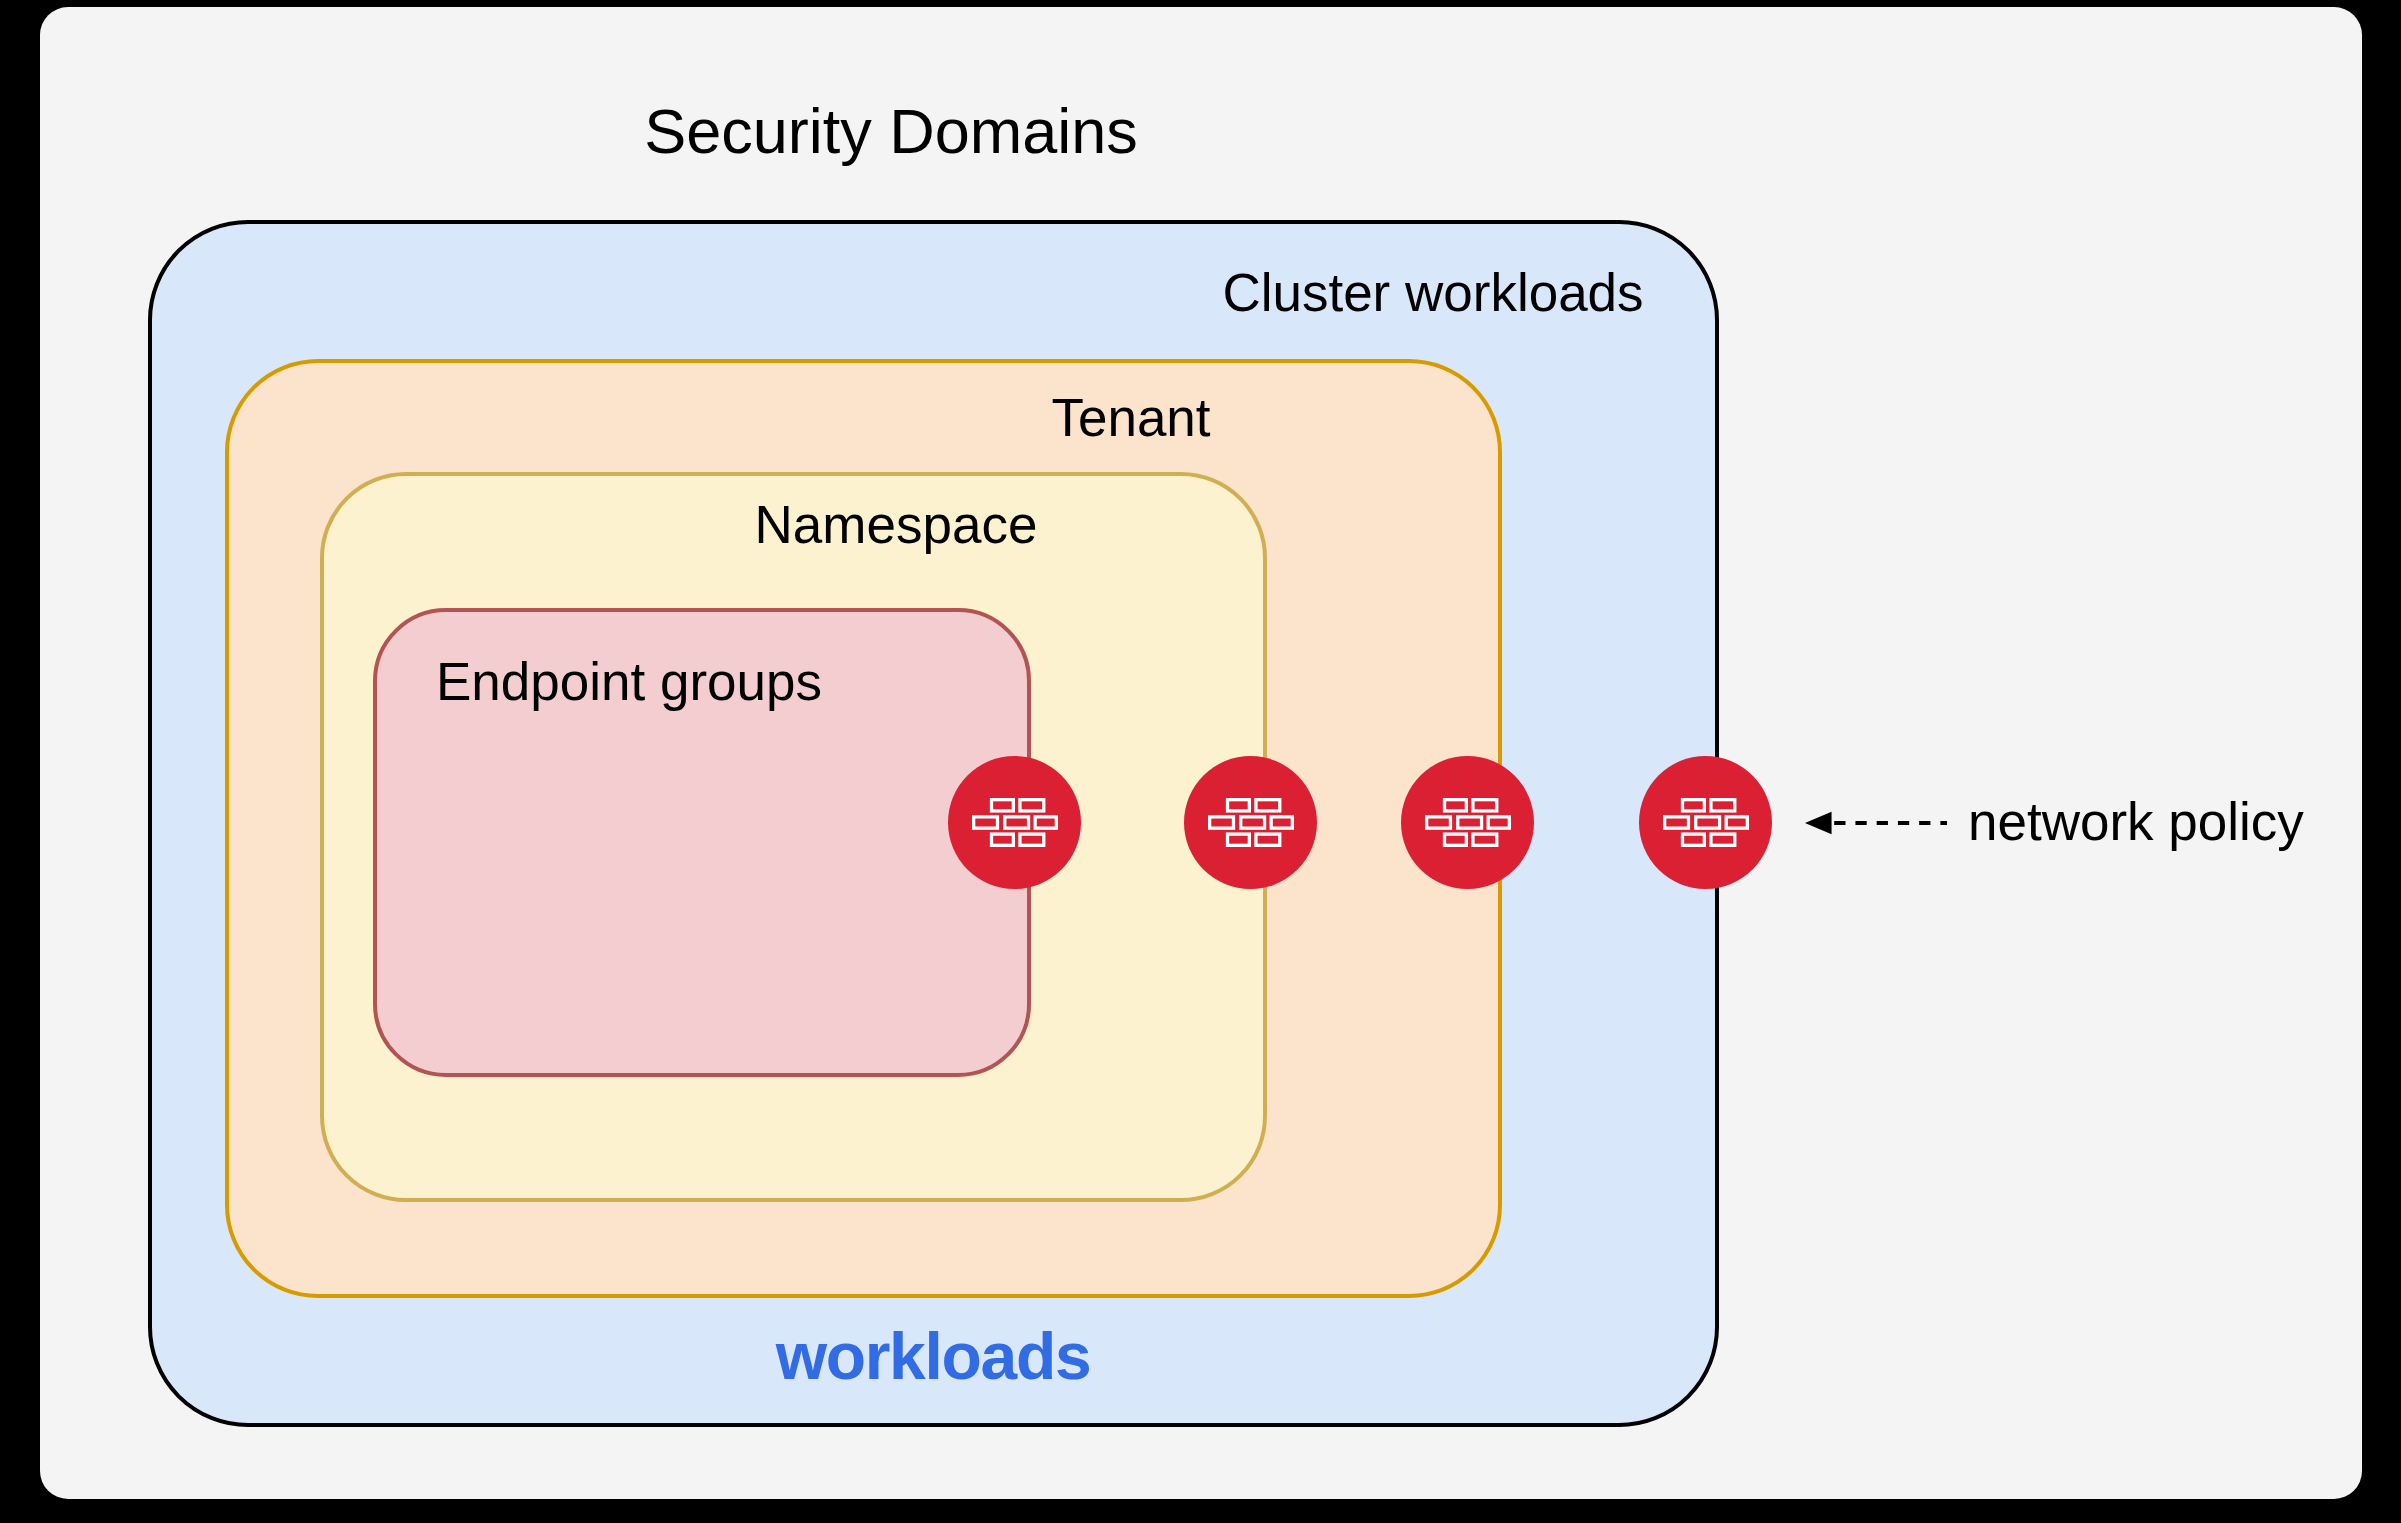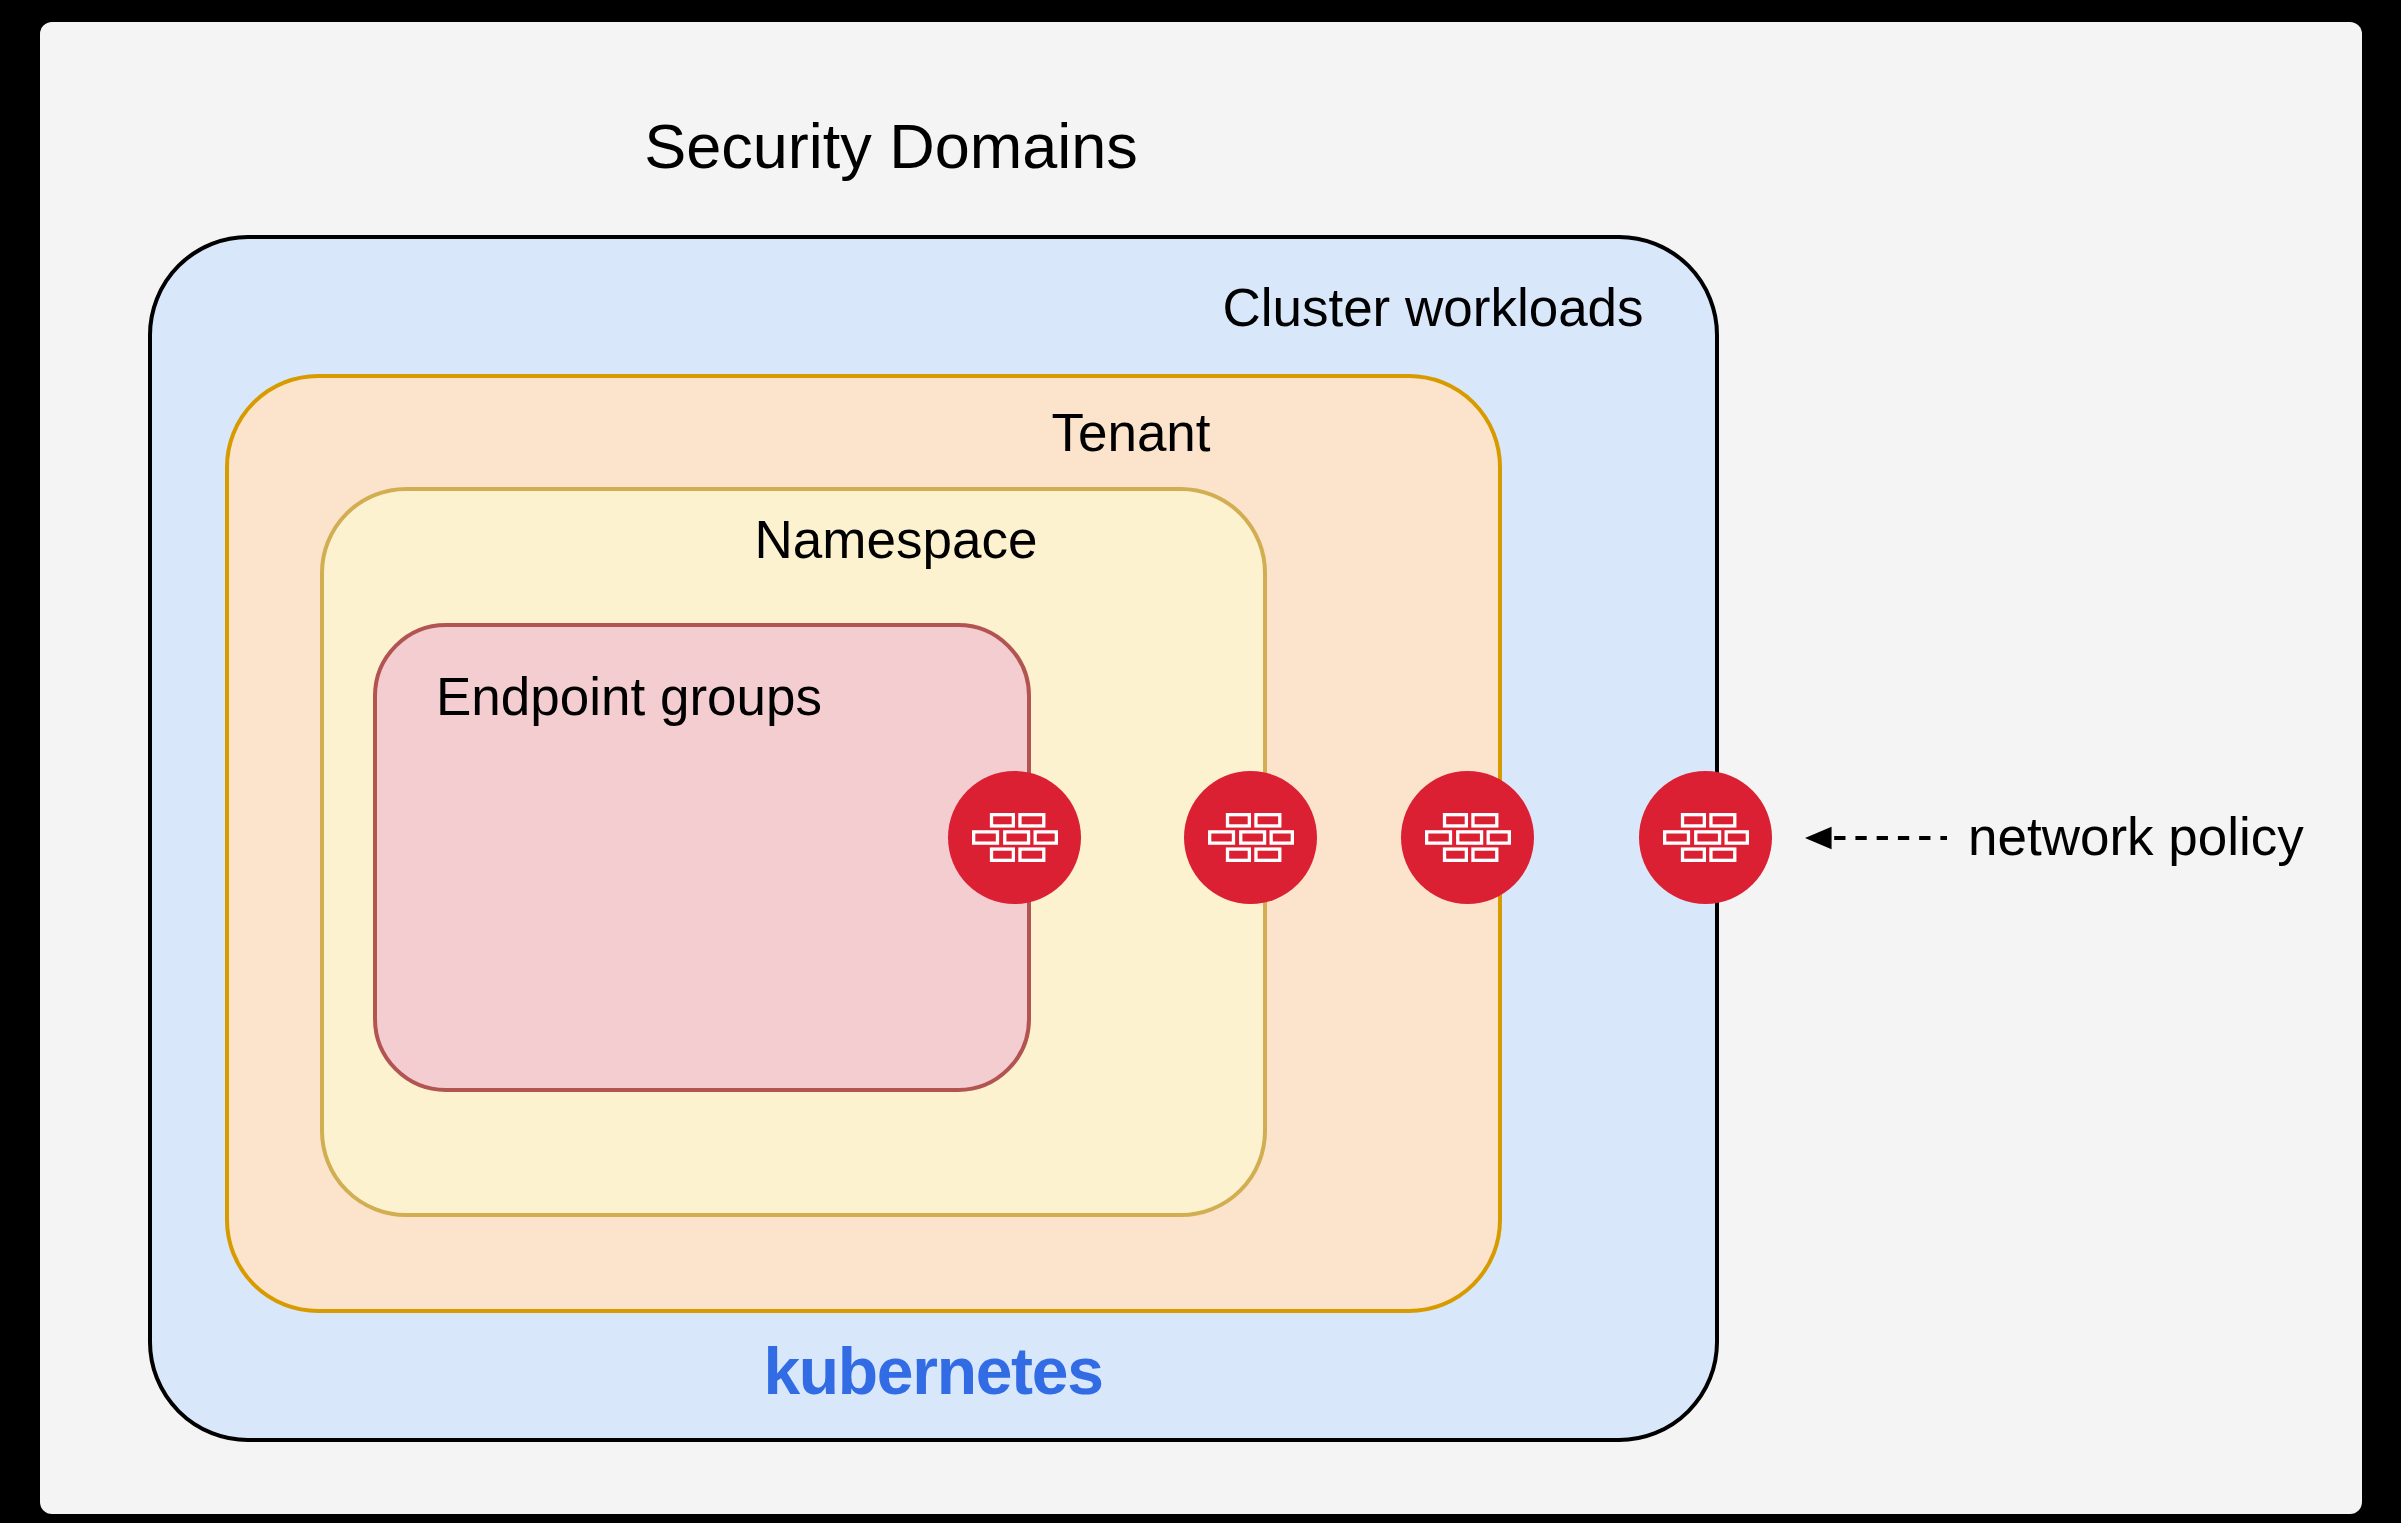--- a/index.html
+++ b/index.html
@@ -1,19 +1,19 @@
 <!DOCTYPE html>
 <html style="--page-bg: #000000; --panel-bg: #f4f4f5; --cluster-fill: #d9e7fb; --cluster-stroke: #000000; --tenant-fill: #fce4cc; --tenant-stroke: #d79b00; --namespace-fill: #fdf2cf; --namespace-stroke: #d2ae53; --endpoint-fill: #f4cdd1; --endpoint-stroke: #b25452; --firewall-red: #da2032; --kubernetes-blue: #326ce5; --text-color: #000000;font-size:10.6px"><head>
 <meta charset="utf-8">
 <style>
   html,body{margin:0;padding:0;background:#000;}
   .canvas{position:relative;width:2401px;height:1524px;background:var(--page-bg,#000);
           font-family:"Liberation Sans",sans-serif;color:var(--text-color,#000);overflow:hidden;}
-  .panel{position:absolute;left:40px;top:22px;width:2322px;height:1492px;
-         background:var(--panel-bg,#f4f4f5);border-radius:12px;}
+  .panel{position:absolute;left:40px;top:7px;width:2322px;height:1492px;
+         background:var(--panel-bg,#f4f4f5);border-radius:28px;}
   .title{position:absolute;left:851px;top:90px;transform:translateX(-50%);
          font-size:63px;line-height:1.1;white-space:nowrap;}
   .box{position:absolute;box-sizing:border-box;}
   .box-cluster{left:108px;top:213px;width:1571px;height:1207px;border-radius:100px;
          background:var(--cluster-fill,#d9e7fb);border:4.7px solid var(--cluster-stroke,#000);}
   .box-tenant{left:73px;top:135px;width:1277px;height:939px;border-radius:93px;
          background:var(--tenant-fill,#fce4cc);border:4.7px solid var(--tenant-stroke,#d79b00);}
   .box-namespace{left:91px;top:109px;width:947px;height:730px;border-radius:86px;
          background:var(--namespace-fill,#fdf2cf);border:4.7px solid var(--namespace-stroke,#d2ae53);}
   .box-endpoint{left:49px;top:132px;width:658px;height:469px;border-radius:73px;
@@ -37,21 +37,21 @@
 </head>
 <body>
 
 <div class="canvas">
   <div class="panel">
 
     <div class="title">Security Domains</div>
 
     <div class="box box-cluster">
       <div class="lbl lbl-cluster">Cluster workloads</div>
-      <div class="kube">kubernetes</div>
+      <div class="kube">workloads</div>
 
       <div class="box box-tenant">
         <div class="lbl lbl-tenant">Tenant</div>
 
         <div class="box box-namespace">
           <div class="lbl lbl-namespace">Namespace</div>
 
           <div class="box box-endpoint">
             <div class="lbl lbl-endpoint">Endpoint groups</div>
           </div>

